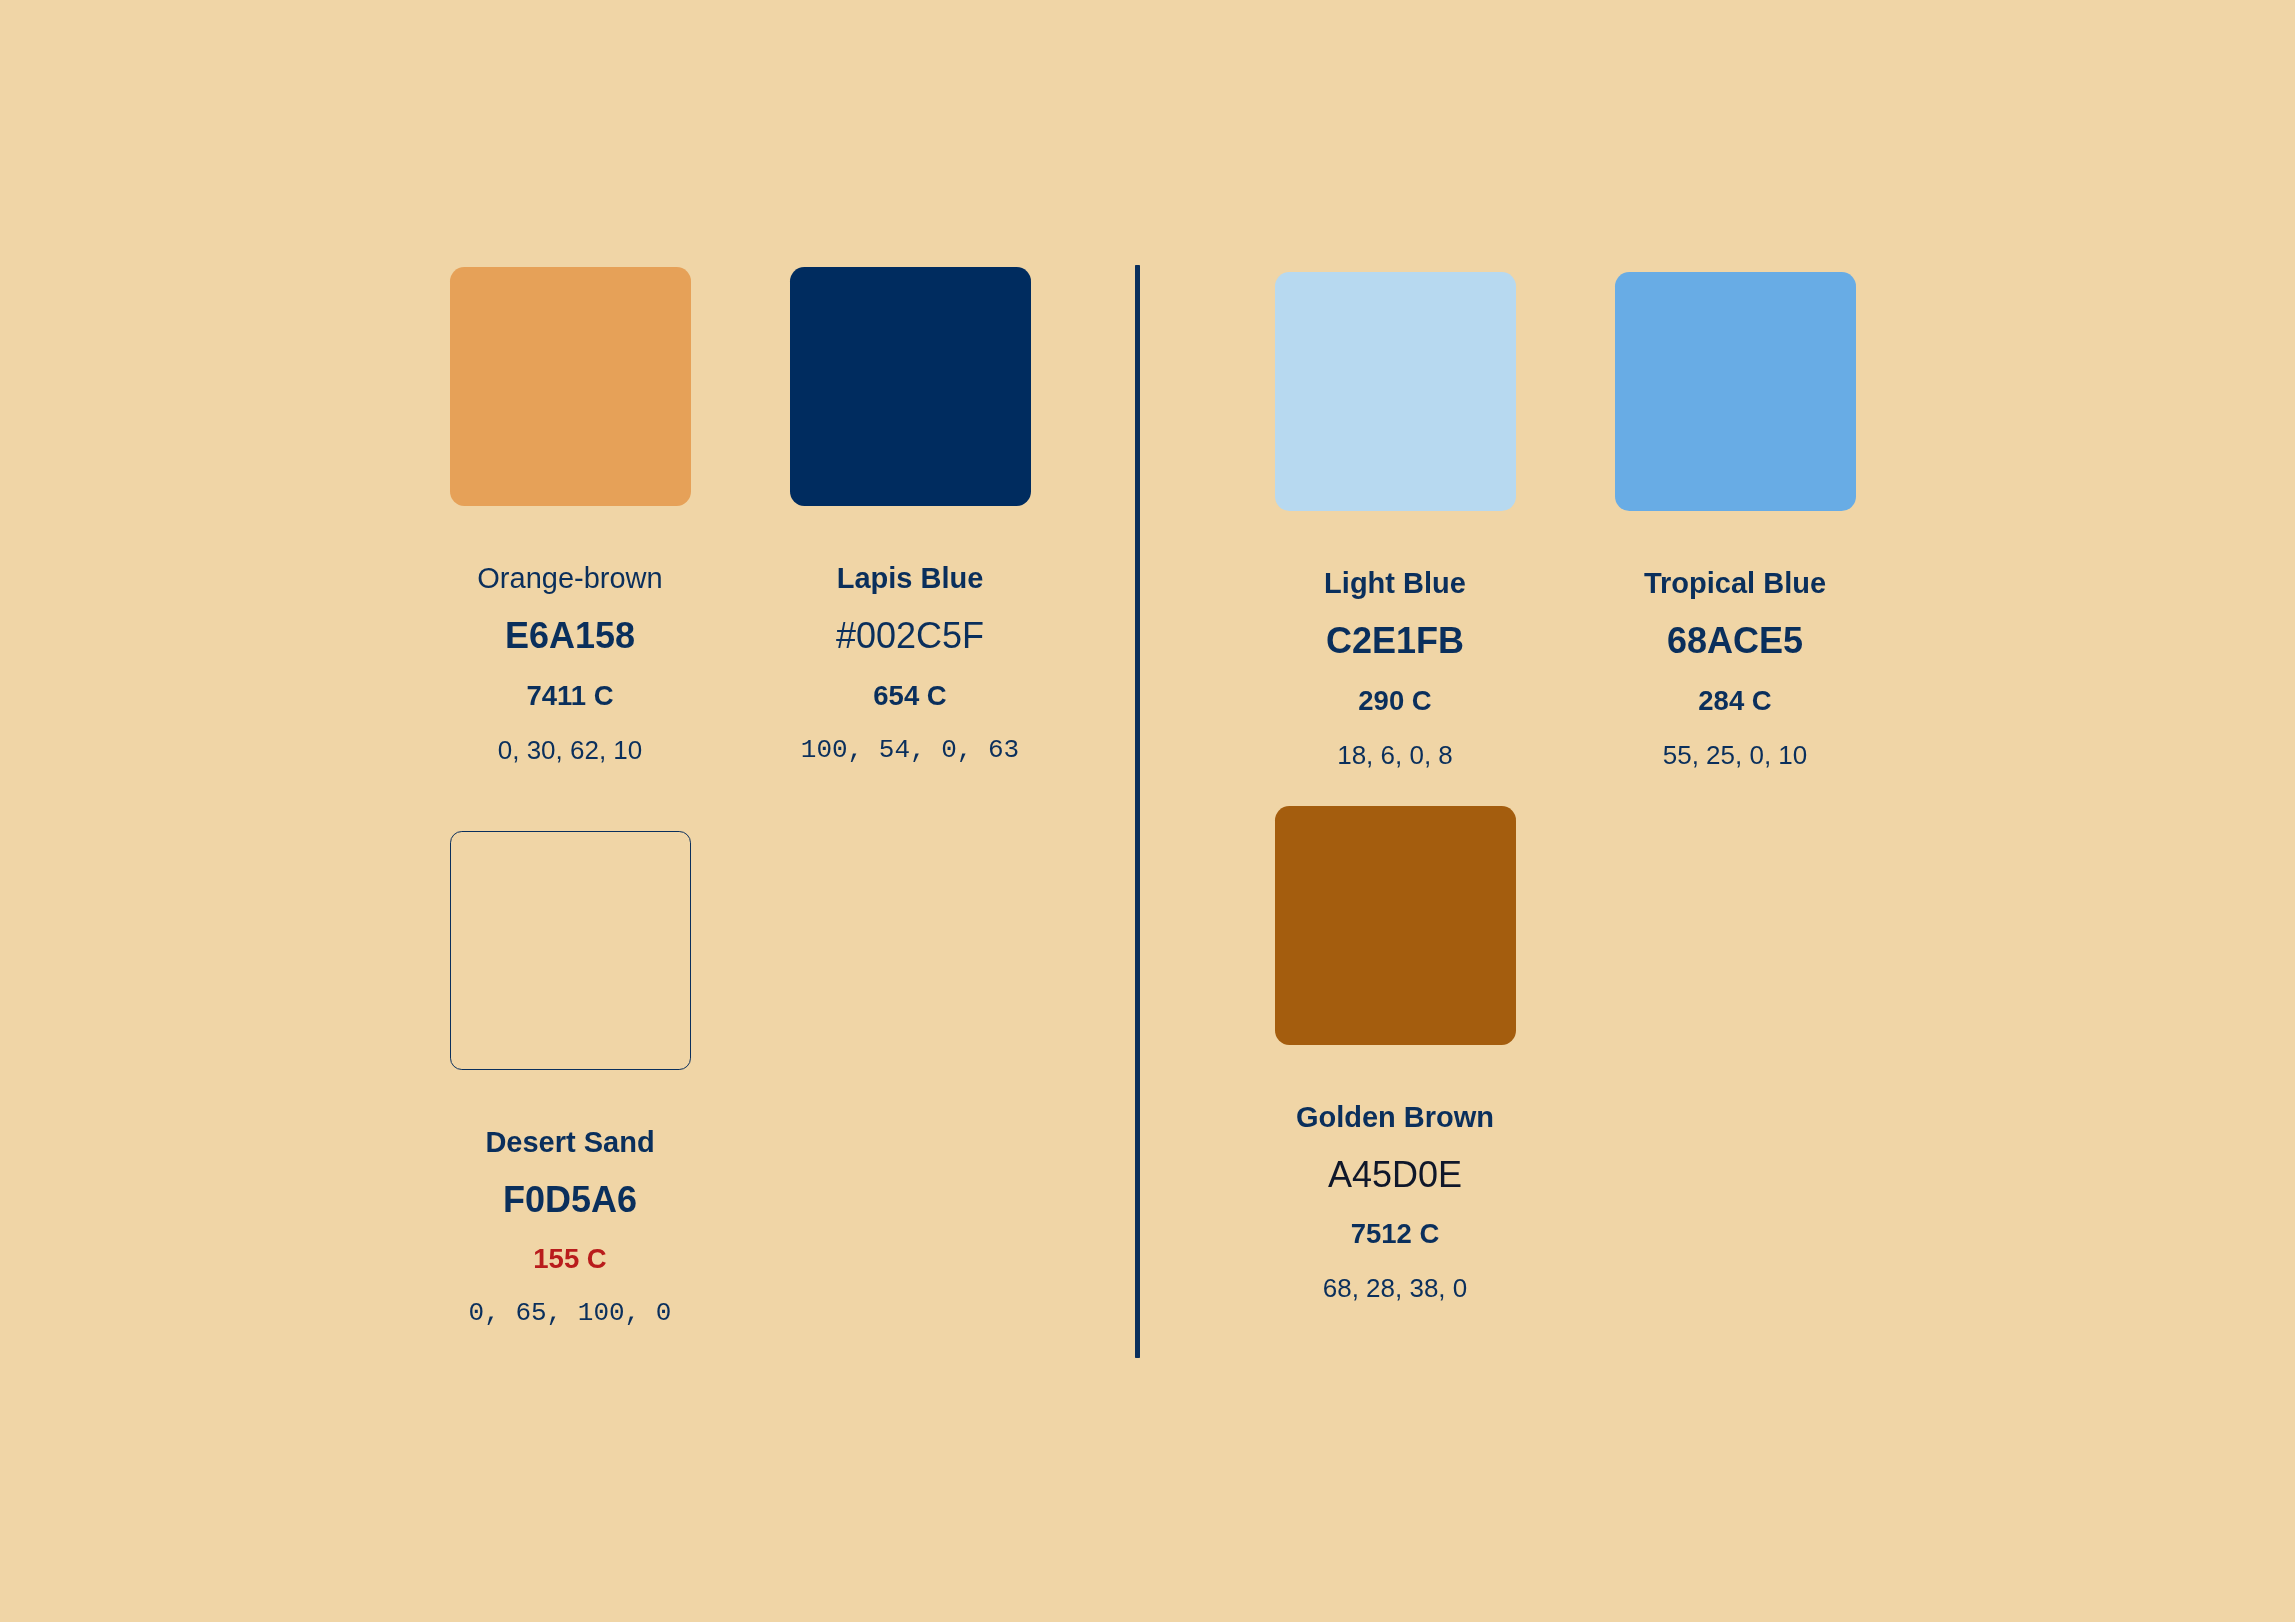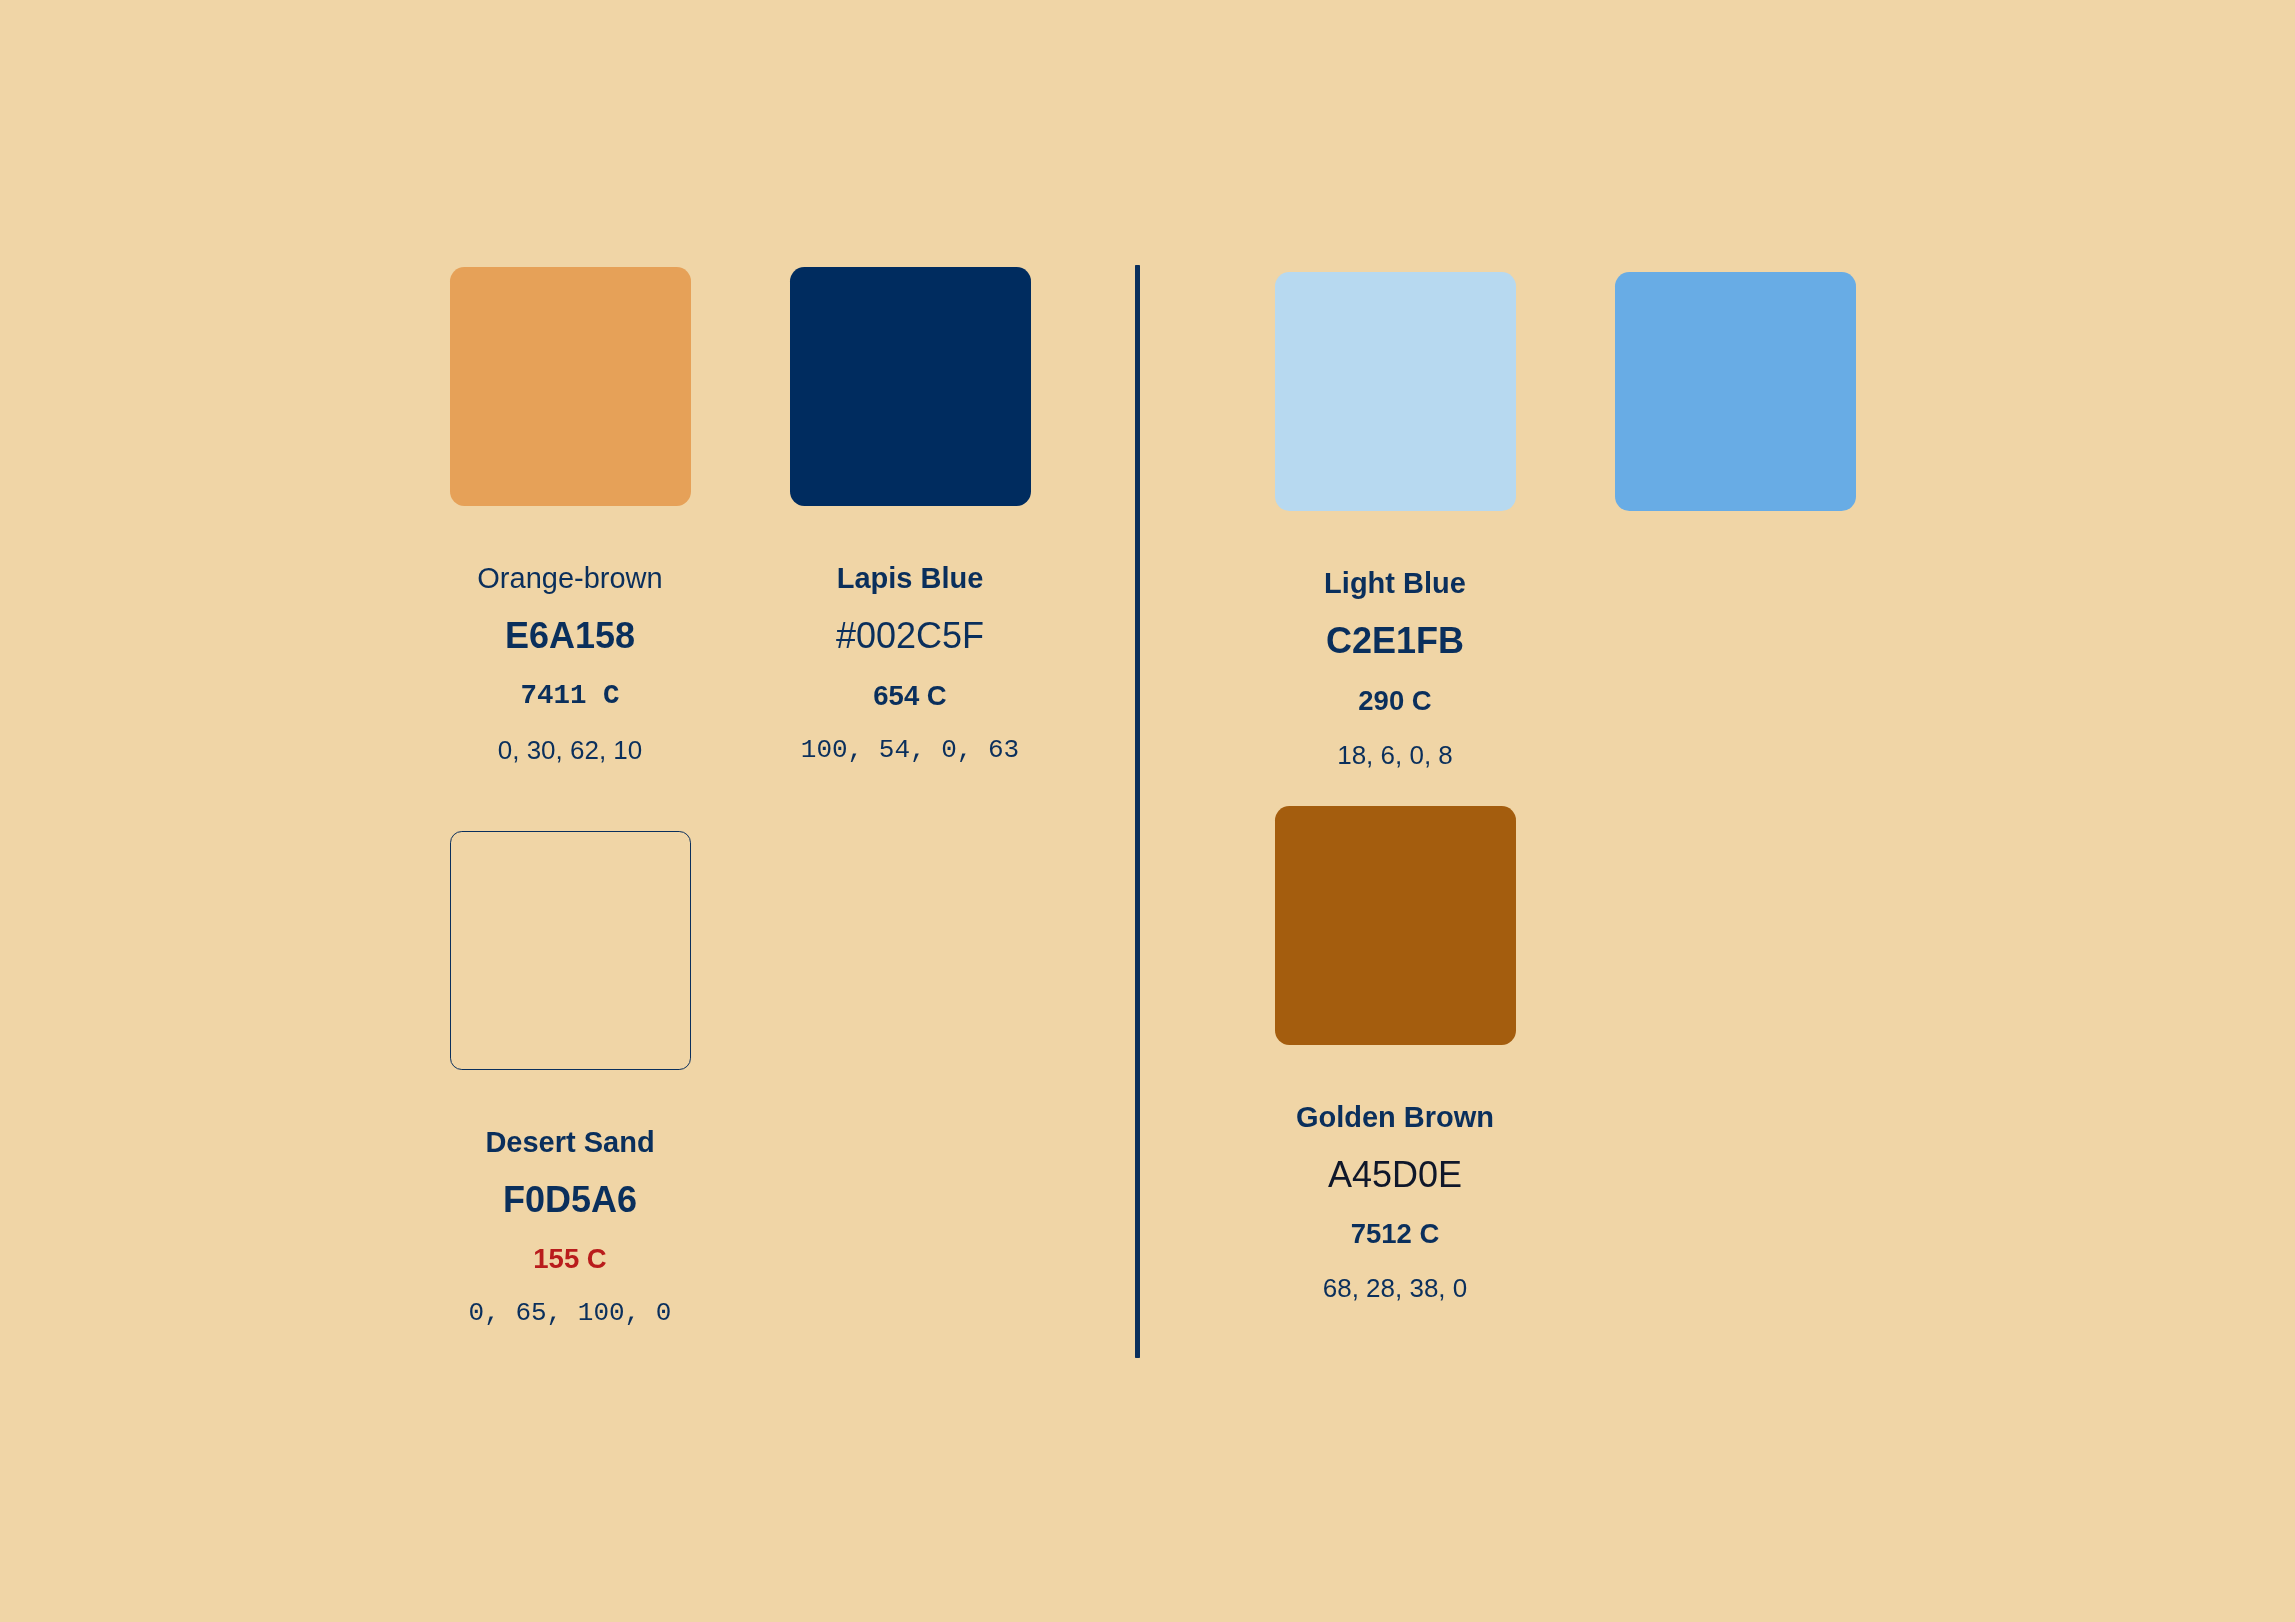--- a/index.html
+++ b/index.html
@@ -107,21 +107,21 @@
 <body style="background: rgb(240, 213, 166);">
 
 <div id="palette-board">
 
   <div id="group-left" class="group">
   <div class="swatch-cell">
     <div class="chip" style="background: rgb(230, 161, 88);"></div>
     <div class="meta">
       <div class="swatch-name w-regular" style="color: rgb(10, 47, 92);">Orange-brown</div>
       <div class="swatch-hex" style="color: rgb(10, 47, 92);">E6A158</div>
-      <div class="swatch-pantone" style="color: rgb(10, 47, 92); font-family: Liberation Mono, monospace;">7411 C</div>
+      <div class="swatch-pantone" style="color: rgb(10, 47, 92);">7411 C</div>
       <div class="swatch-cmyk" style="color: rgb(10, 47, 92);">0, 30, 62, 10</div>
     </div>
   </div>
 
   <div class="swatch-cell">
     <div class="chip" style="background: rgb(0, 44, 95);"></div>
     <div class="meta">
       <div class="swatch-name" style="color: rgb(10, 47, 92);">Lapis Blue</div>
       <div class="swatch-hex w-regular" style="color: rgb(10, 47, 92);">#002C5F</div>
       <div class="swatch-pantone" style="color: rgb(10, 47, 92);">654 C</div>
@@ -158,20 +158,26 @@
     <div class="meta">
       <div class="swatch-name" style="color: rgb(10, 47, 92);">Light Blue</div>
       <div class="swatch-hex" style="color: rgb(10, 47, 92);">C2E1FB</div>
       <div class="swatch-pantone" style="color: rgb(10, 47, 92);">290 C</div>
       <div class="swatch-cmyk" style="color: rgb(10, 47, 92);">18, 6, 0, 8</div>
     </div>
   </div>
 
   <div class="swatch-cell">
     <div class="chip" style="background: rgb(104, 172, 229);"></div>
+    <div class="meta">
+      <div class="swatch-name" style="color: rgb(10, 47, 92);">Tropical Blue</div>
+      <div class="swatch-hex" style="color: rgb(10, 47, 92);">68ACE5</div>
+      <div class="swatch-pantone" style="color: rgb(10, 47, 92);">284 C</div>
+      <div class="swatch-cmyk" style="color: rgb(10, 47, 92);">55, 25, 0, 10</div>
+    </div>
   </div>
 
 
   <div class="swatch-cell">
     <div class="chip" style="background: rgb(164, 93, 14);"></div>
     <div class="meta">
       <div class="swatch-name" style="color: rgb(10, 47, 92);">Golden Brown</div>
       <div class="swatch-hex w-regular" style="color: #0f172a;">A45D0E</div>
       <div class="swatch-pantone" style="color: rgb(10, 47, 92);">7512 C</div>
       <div class="swatch-cmyk" style="color: rgb(10, 47, 92);">68, 28, 38, 0</div>

